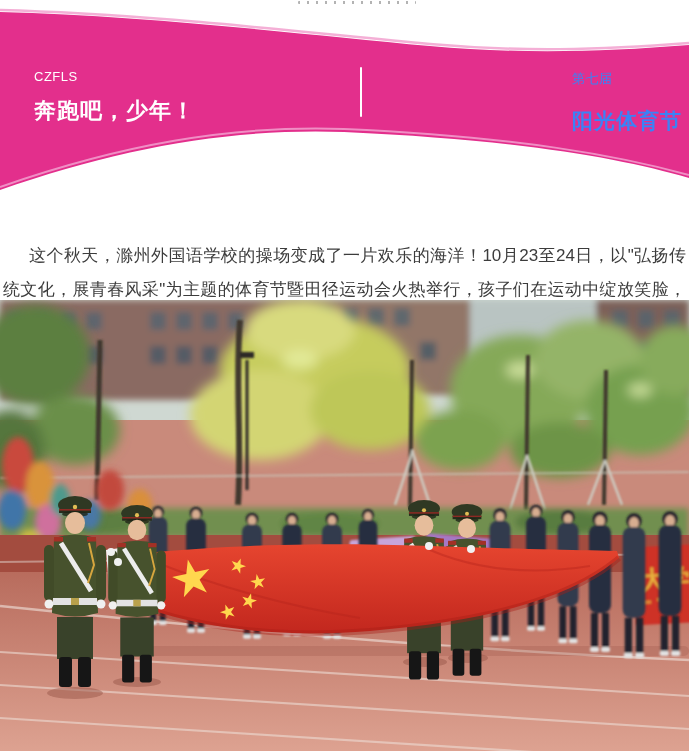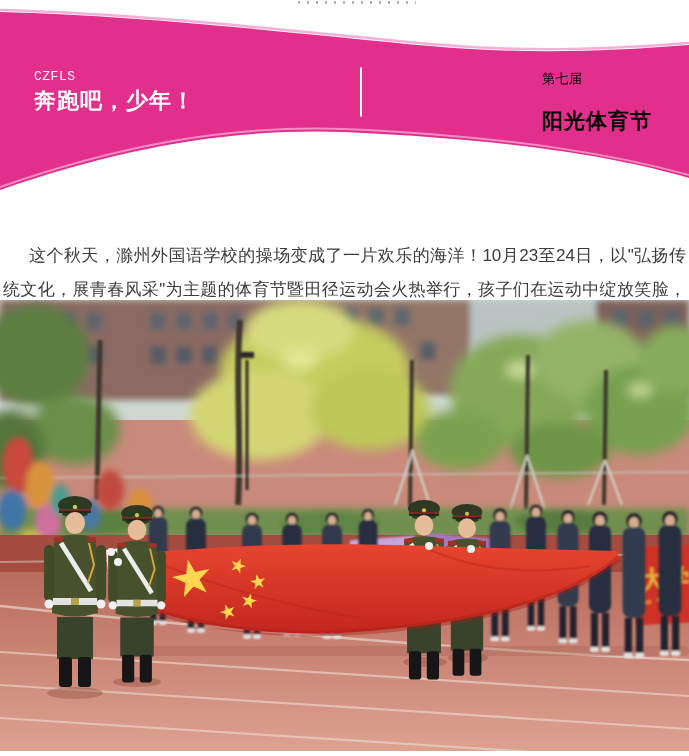--- a/index.html
+++ b/index.html
@@ -6,24 +6,24 @@
   body{font-family:"Liberation Sans","DejaVu Sans",sans-serif;}
   .page{position:relative;width:689px;height:756px;background:#fff;overflow:hidden;}
 
   
   .remnant{position:absolute;top:1px;left:298px;width:118px;height:3px;opacity:.75;
     background:repeating-linear-gradient(90deg,#9a9a9a 0 2px,transparent 2px 9px);border-radius:1px;}
 
   
   .banner-wrap{position:absolute;top:0;left:0;width:689px;height:196px;}
   .banner-wrap svg{display:block;}
-  .banner-text-left{position:absolute;left:34px;top:70px;color:#fff;font-family:Liberation Mono, monospace;}
+  .banner-text-left{position:absolute;left:34px;top:70px;color:#fff;}
   .banner-sub{font-size:13px;letter-spacing:.5px;line-height:14px;}
-  .banner-title{font-size:22px;font-weight:700;letter-spacing:1px;line-height:26px;margin-top:6px;}
-  .banner-text-right{position:absolute;left:542px;top:72px;color:#000000;text-align:left;}
+  .banner-title{font-size:22px;font-weight:700;letter-spacing:1px;line-height:26px;margin-top:14px;}
+  .banner-text-right{position:absolute;left:572px;top:72px;color:#3b82f6;text-align:left;}
   .banner-title-r{font-size:21px;font-weight:700;letter-spacing:1px;line-height:26px;margin-top:22px;}
   .banner-divider{position:absolute;left:360px;top:67px;width:2px;height:50px;background:#ffffff;border-radius:1px;}
 
   
   .article{position:absolute;top:222px;left:0;width:689px;padding:0 3px;box-sizing:border-box;
     font-size:17px;line-height:34px;color:#3c3c3c;text-align:justify;text-indent:26px;}
 
   
   .photo{position:absolute;top:300px;left:0;width:689px;height:451px;overflow:hidden;background:#c98a7b;}
   .photo svg{display:block;}

